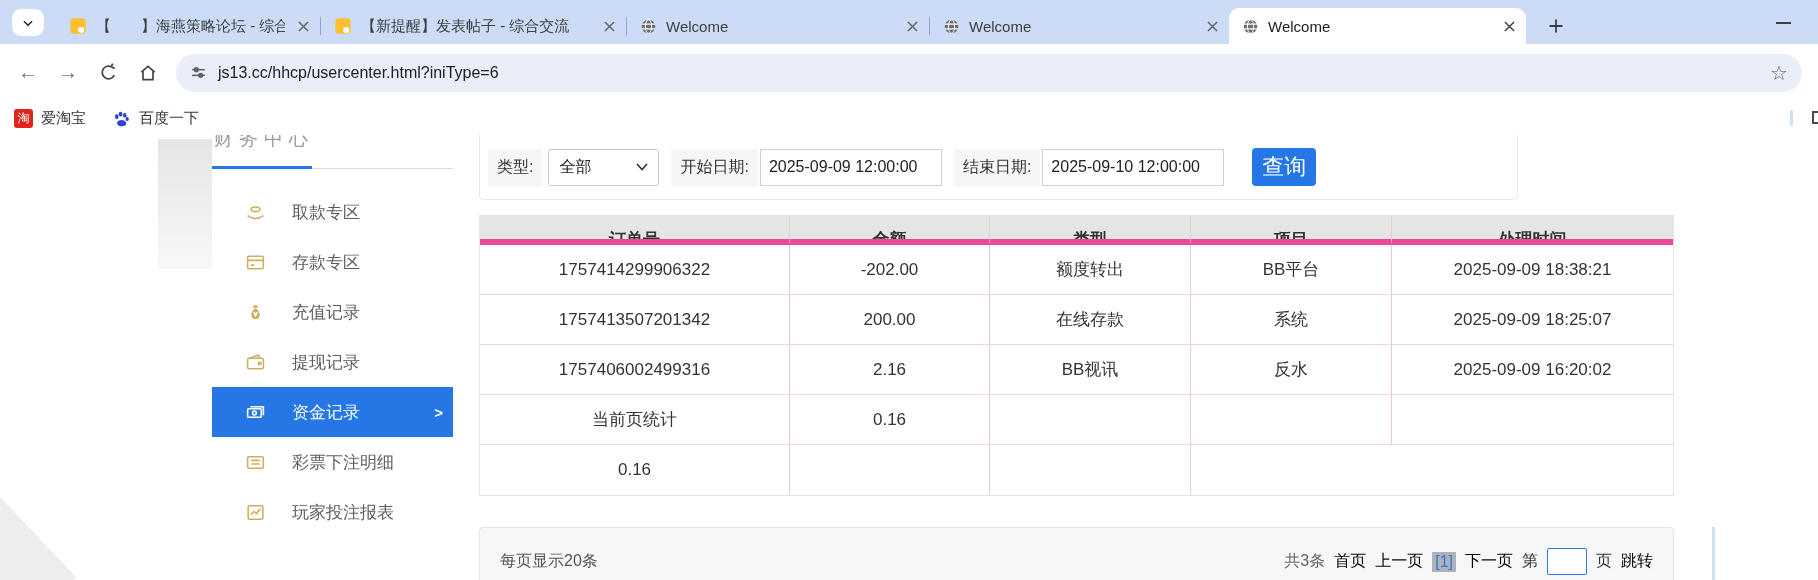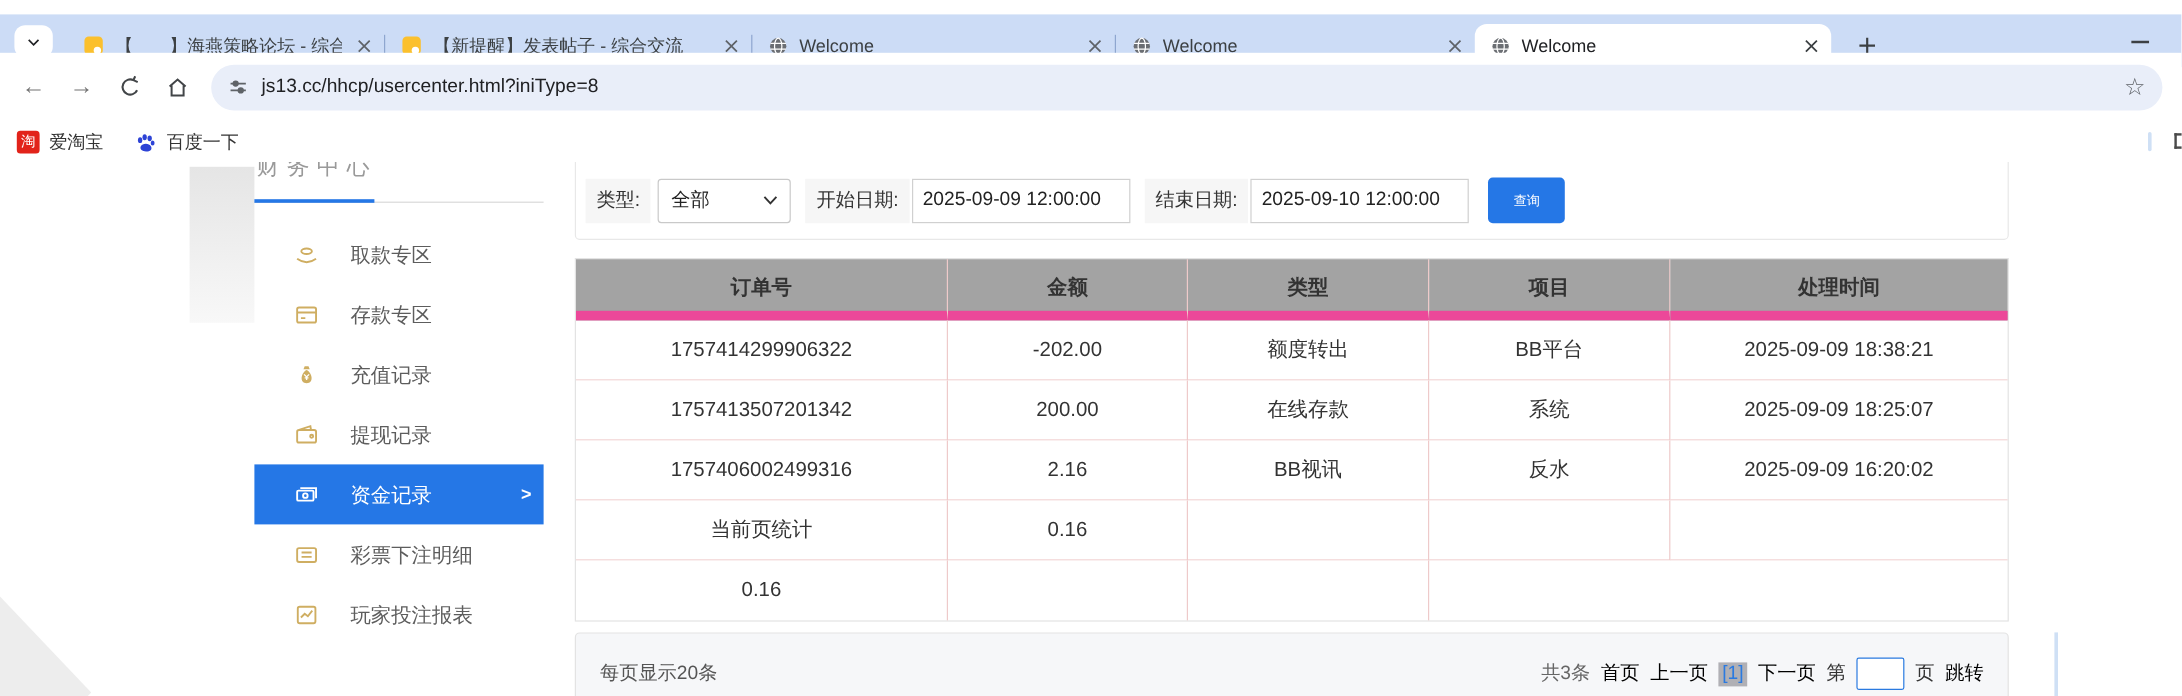--- a/index.html
+++ b/index.html
@@ -1,21 +1,21 @@
 <!DOCTYPE html>
 <html><head>
 <meta charset="utf-8">
 <style>
   * { margin:0; padding:0; box-sizing:border-box; }
   html,body { width:1818px; height:580px; overflow:hidden;
     font-family:"Liberation Sans","DejaVu Sans",sans-serif; background:#fff; }
   .browser { position:relative; width:1818px; height:580px; }
 
   
-  .tabstrip { position:absolute; left:0; top:12px; width:100%; height:44px; background:#ccdcf6; }
+  .tabstrip { position:absolute; left:0; top:0; width:100%; height:44px; background:#ccdcf6; }
   .tab-search-btn { position:absolute; left:12px; top:9px; width:32px; height:27px;
     background:#fff; border-radius:9px; display:flex; align-items:center; justify-content:center; cursor:pointer; }
   .tabs { position:absolute; left:56px; top:8px; height:36px; display:flex; align-items:stretch; }
   .tab { display:flex; align-items:center; gap:9px; padding:0 8px 0 13px;
     font-size:15px; color:#3c4043; overflow:hidden; }
   .tab.active { background:#fff; border-radius:10px 10px 0 0; color:#202124; }
   .tab-title { flex:1; white-space:nowrap; overflow:hidden; }
   .tab-close { flex-shrink:0; display:flex; align-items:center; justify-content:center;
     width:18px; height:18px; border-radius:50%; cursor:pointer; }
   .tabsep { width:1px; height:18px; background:#8ea6cf; align-self:center; }
@@ -61,40 +61,40 @@
   .sb-underline .track { position:absolute; left:0; bottom:0; width:100%; height:1px; background:#d9d9d9; }
   .sb-underline .blue { position:absolute; left:0; bottom:0; width:100px; height:3px; background:#2577e6; }
   .sb-menu { position:absolute; left:212px; top:52px; width:241px; }
   .sb-item { height:50px; display:flex; align-items:center; padding-left:33px; gap:26px;
     font-size:17px; color:#5d5d5d; cursor:pointer; position:relative; }
   .sb-item svg { flex-shrink:0; }
   .sb-item.active { background:#2577e6; color:#fff; }
   .sb-chevron { position:absolute; right:10px; font-size:15px; color:#fff; font-weight:bold; }
 
   
-  .filter-panel { position:absolute; left:479px; top:-6px; width:1195px; height:71px;
+  .filter-panel { position:absolute; left:479px; top:-6px; width:1039px; height:71px;
     background:#fff; border:1px solid #e8e8e8; border-radius:4px; }
   .filter-row { position:absolute; left:8px; top:18px; display:flex; align-items:center; }
   .chip { background:#f6f6f6; color:#333; font-size:16px; padding:8px 9px; white-space:nowrap; }
   .selectbox { width:111px; height:37px; border:1px solid #c9c9c9; border-radius:3px; background:#fff;
     display:flex; align-items:center; padding:0 10px; font-size:16px; color:#222;
     justify-content:space-between; margin:0 12px 0 6px; cursor:pointer; }
   .date-input { width:182px; height:37px; border:1px solid #d0d0d0; background:#fff;
     font-size:16px; color:#222; padding:0 8px; margin:0 12px 0 2px;
     font-family:"Liberation Sans","DejaVu Sans",sans-serif; }
   .search-btn { width:64px; height:38px; background:#2577e6; color:#fff; border:none;
-    border-radius:4px; font-size:11px; margin-left:4px; cursor:pointer;
+    border-radius:4px; font-size:22px; margin-left:16px; cursor:pointer;
     font-family:"Liberation Sans","DejaVu Sans",sans-serif; }
 
   
   .data-table { position:absolute; left:479px; top:80px; width:1195px; background:#fff;
     border:1px solid #e3e3e3; }
   .t-row { display:grid; grid-template-columns:310px 200px 201px 201px 1fr; }
-  .t-row.head .t-cell { background:#a3a3a3; height:51px; line-height:47px; font-weight:bold;
-    border-bottom:8px solid #ec4899; }
+  .t-row.head .t-cell { background:#e5e5e5; height:29px; line-height:47px; font-weight:bold;
+    border-bottom:6px solid #ec4899; }
   .t-cell { height:50px; line-height:50px; text-align:center; font-size:17px; color:#333;
     border-right:1px solid #eecaca; overflow:hidden; white-space:nowrap; }
   .t-cell:last-child { border-right:none; }
   .t-row.body .t-cell { border-bottom:1px solid #f3d6d6; }
   .t-row.body:last-child .t-cell { border-bottom:none; }
 
   
   .footer-panel { position:absolute; left:479px; top:392px; width:1195px; height:84px;
     background:#f6f7f9; border:1px solid #e3e3e3; border-radius:4px; }
   .footer-inner { display:flex; justify-content:space-between; align-items:center; padding:20px 20px 0 20px; }
@@ -220,21 +220,21 @@
     </span>
     <div class="urlbar">
       <svg width="17" height="17" viewBox="0 0 24 24">
           <g stroke="#5f6368" stroke-width="2.2" fill="#5f6368">
             <path d="M3,8 H21" fill="none"></path>
             <circle cx="9" cy="8" r="2.6"></circle>
             <path d="M3,16 H21" fill="none"></path>
             <circle cx="15" cy="16" r="2.6"></circle>
           </g>
         </svg>
-      <span class="url-text">js13.cc/hhcp/usercenter.html?iniType=8</span>
+      <span class="url-text">js13.cc/hhcp/usercenter.html?iniType=6</span>
       <span class="star">☆</span>
     </div>
   </div>
 
   <div class="bookmarks">
     <div class="bm-item">
       <span class="bm-tb">淘</span>
       <span>爱淘宝</span>
     </div>
     <div class="bm-item">

